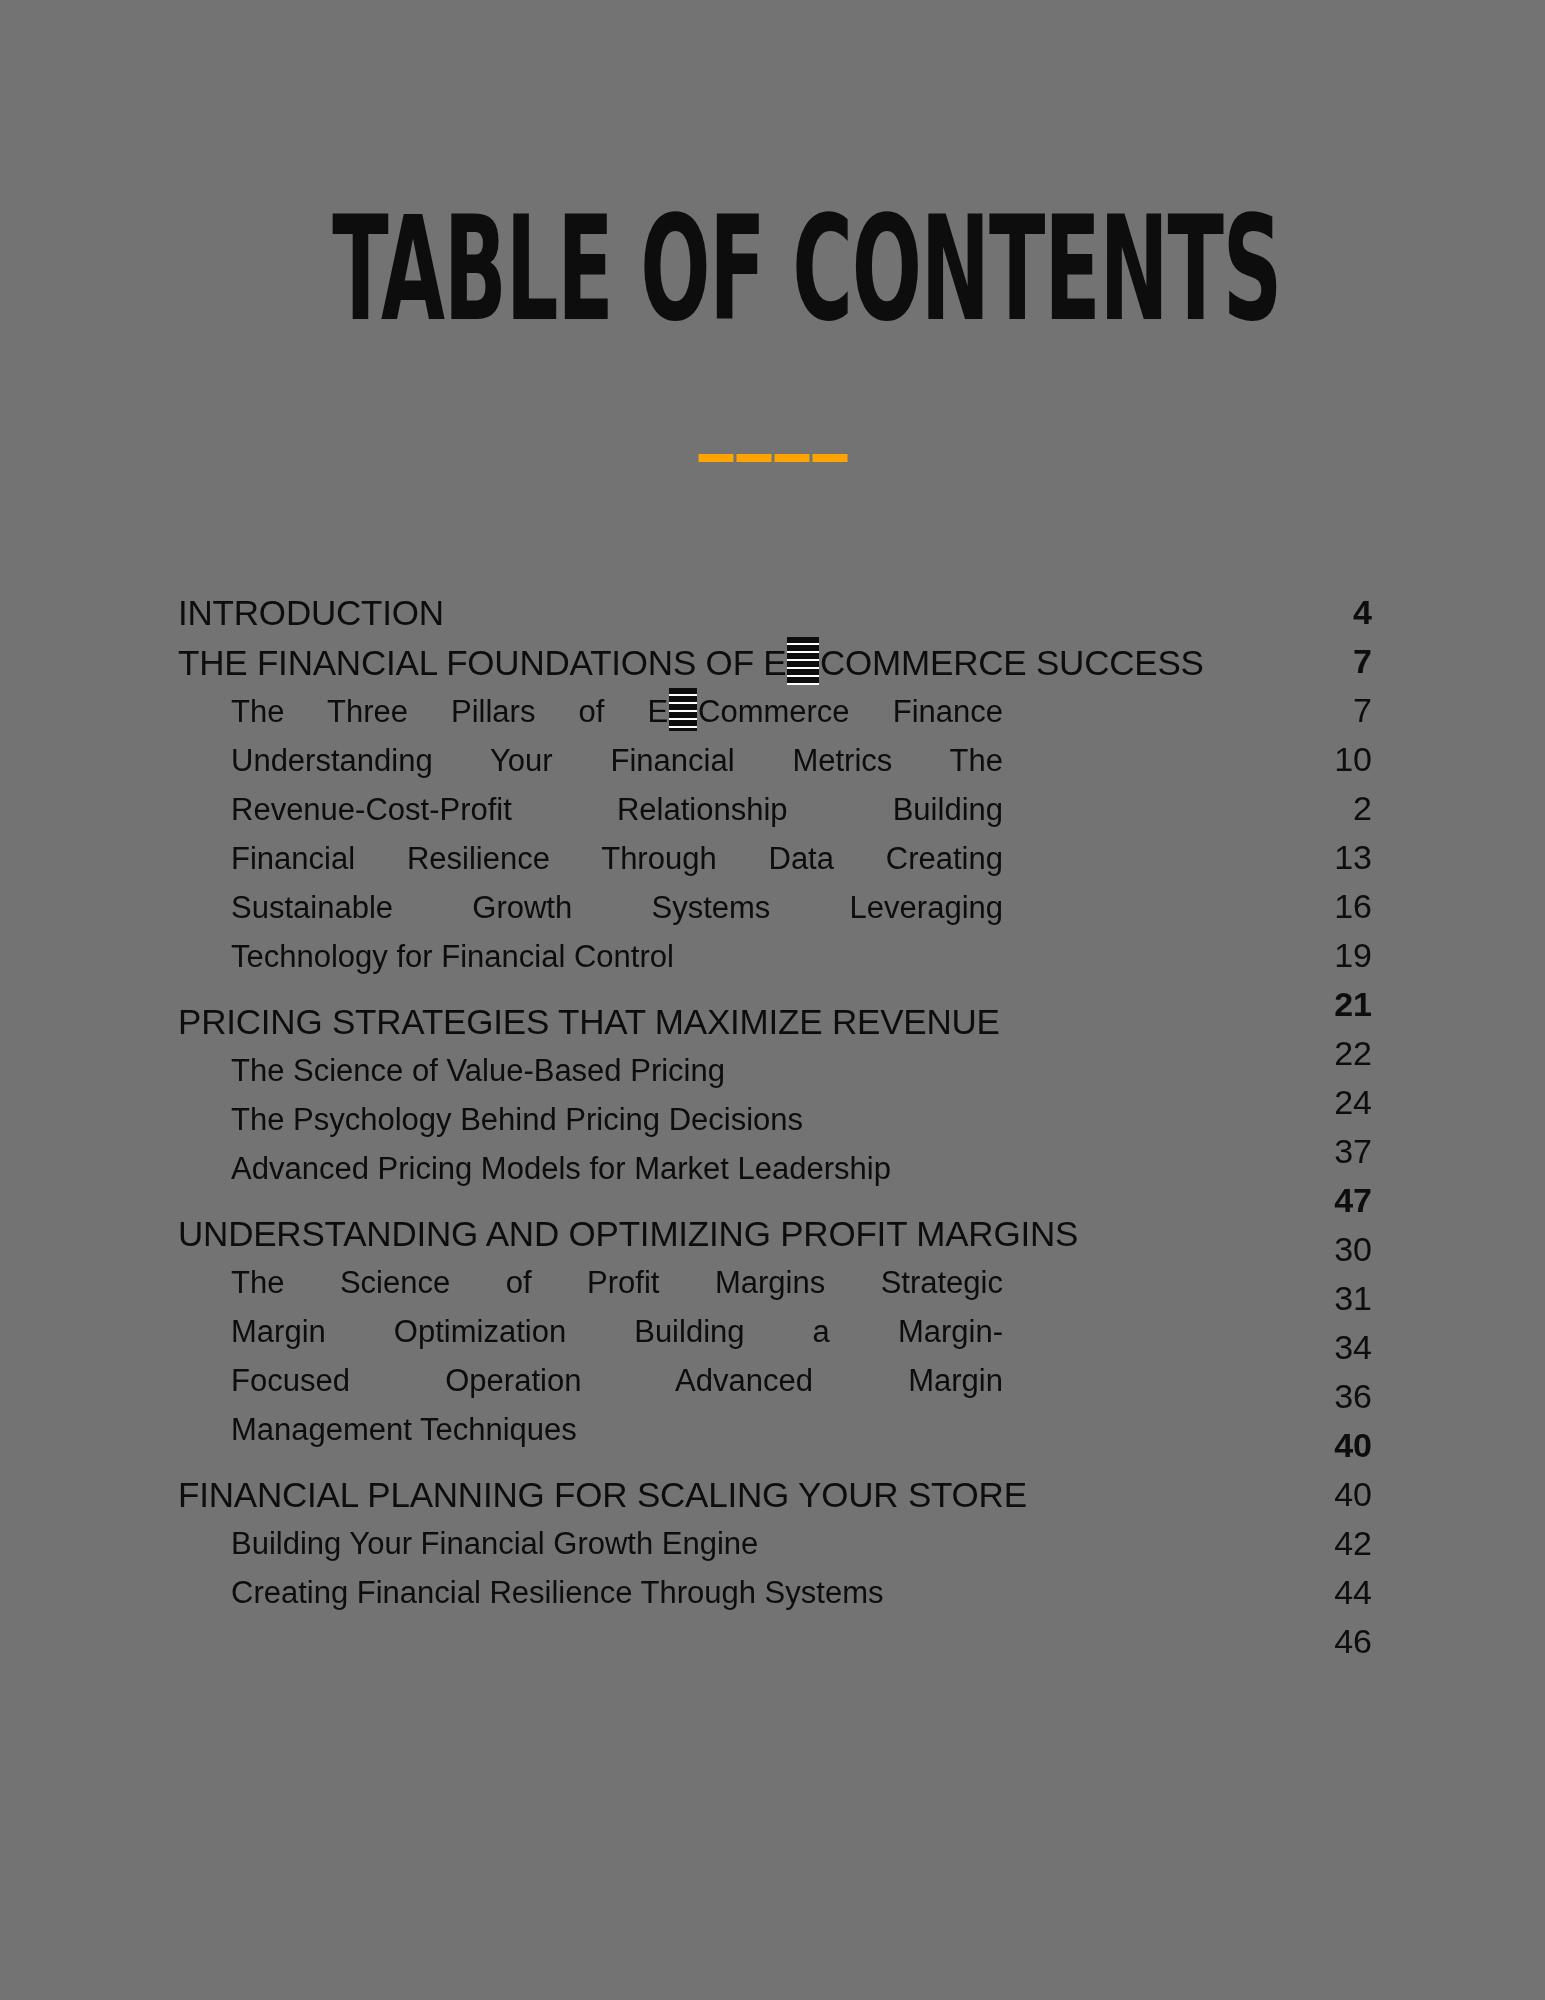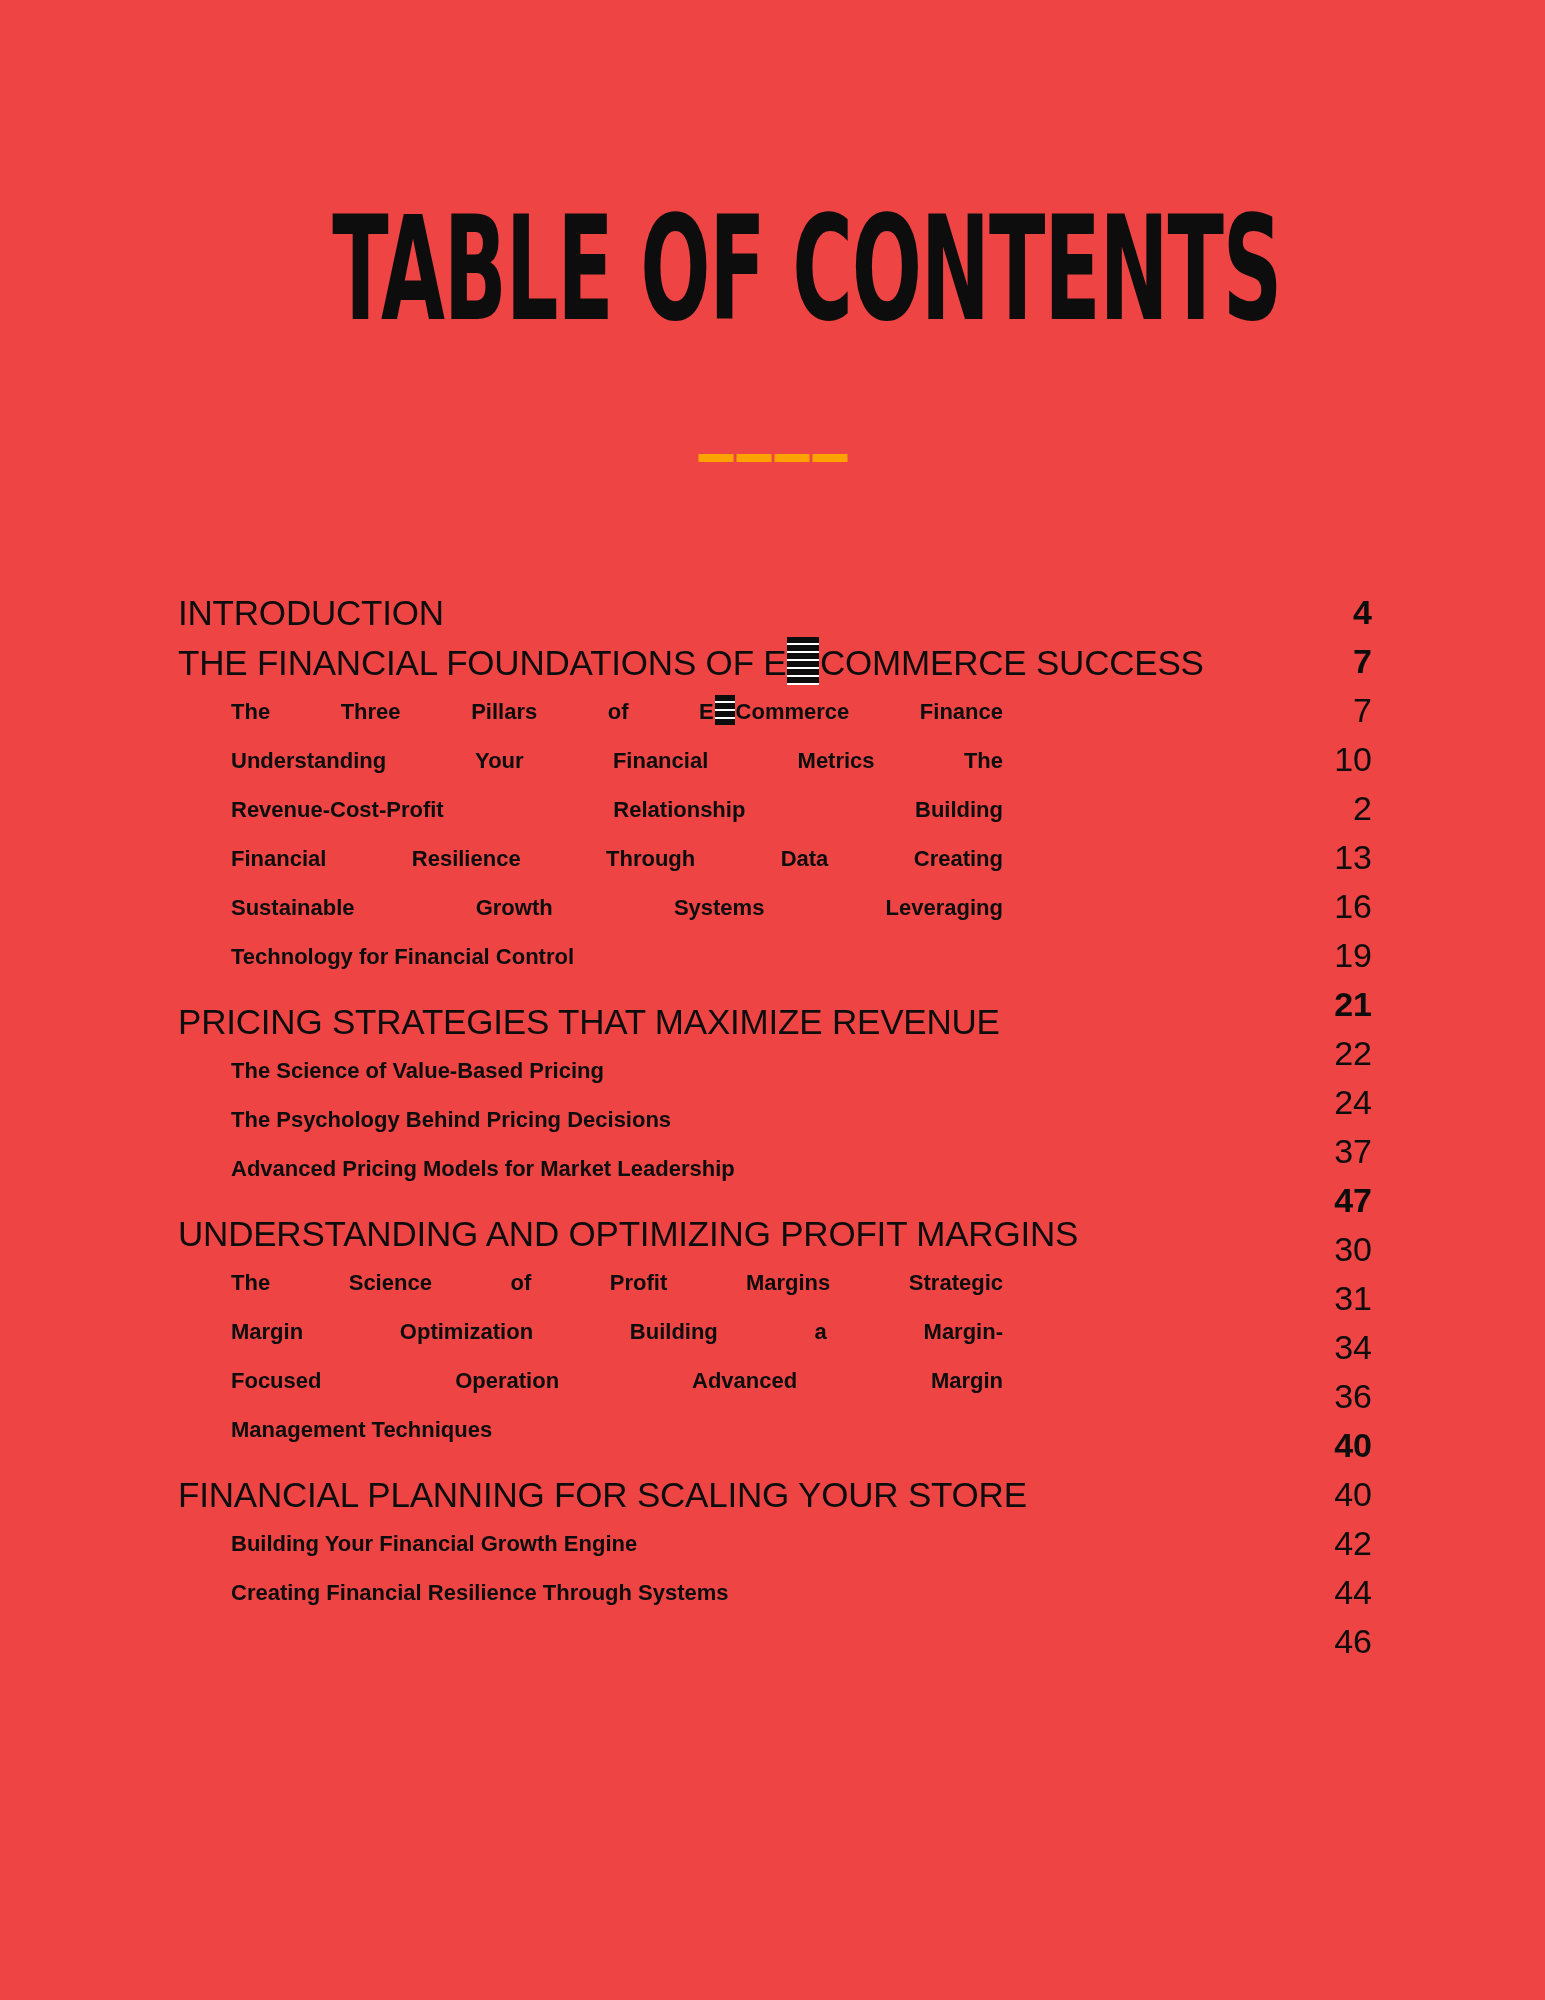--- a/index.html
+++ b/index.html
@@ -1,20 +1,20 @@
 <!DOCTYPE html>
 <html><head>
 <meta charset="utf-8">
 <style>
   html, body { margin: 0; padding: 0; background: #ffffff; }
   .page {
     position: relative;
     width: 1545px;
     height: 2000px;
-    background: #ef4444;
+    background: #737373;
     overflow: hidden;
     font-family: "Liberation Sans", sans-serif;
     color: #0d0d0d;
   }
   .title {
     position: absolute;
     top: 196px;
     left: 0;
     width: 100%;
     margin: 0;
@@ -43,25 +43,24 @@
     display: inline-block;
   }
   .toc {
     position: absolute;
     top: 588px;
     left: 178px;
     right: 173px;
   }
   .col-entries { width: 1110px; }
   .line {
-    font-size: 22px;
+    font-size: 31px;
     line-height: 49px;
     white-space: nowrap;
     color: #0d0d0d;
-    font-weight: bold;
   }
   .line.heading {
     font-weight: 400;
     font-size: 35px;
     letter-spacing: -0.2px;
   }
   .line.spaced { margin-top: 16px; }
   .line.sub { padding-left: 53px; }
   .line.just {
     width: 825px;

